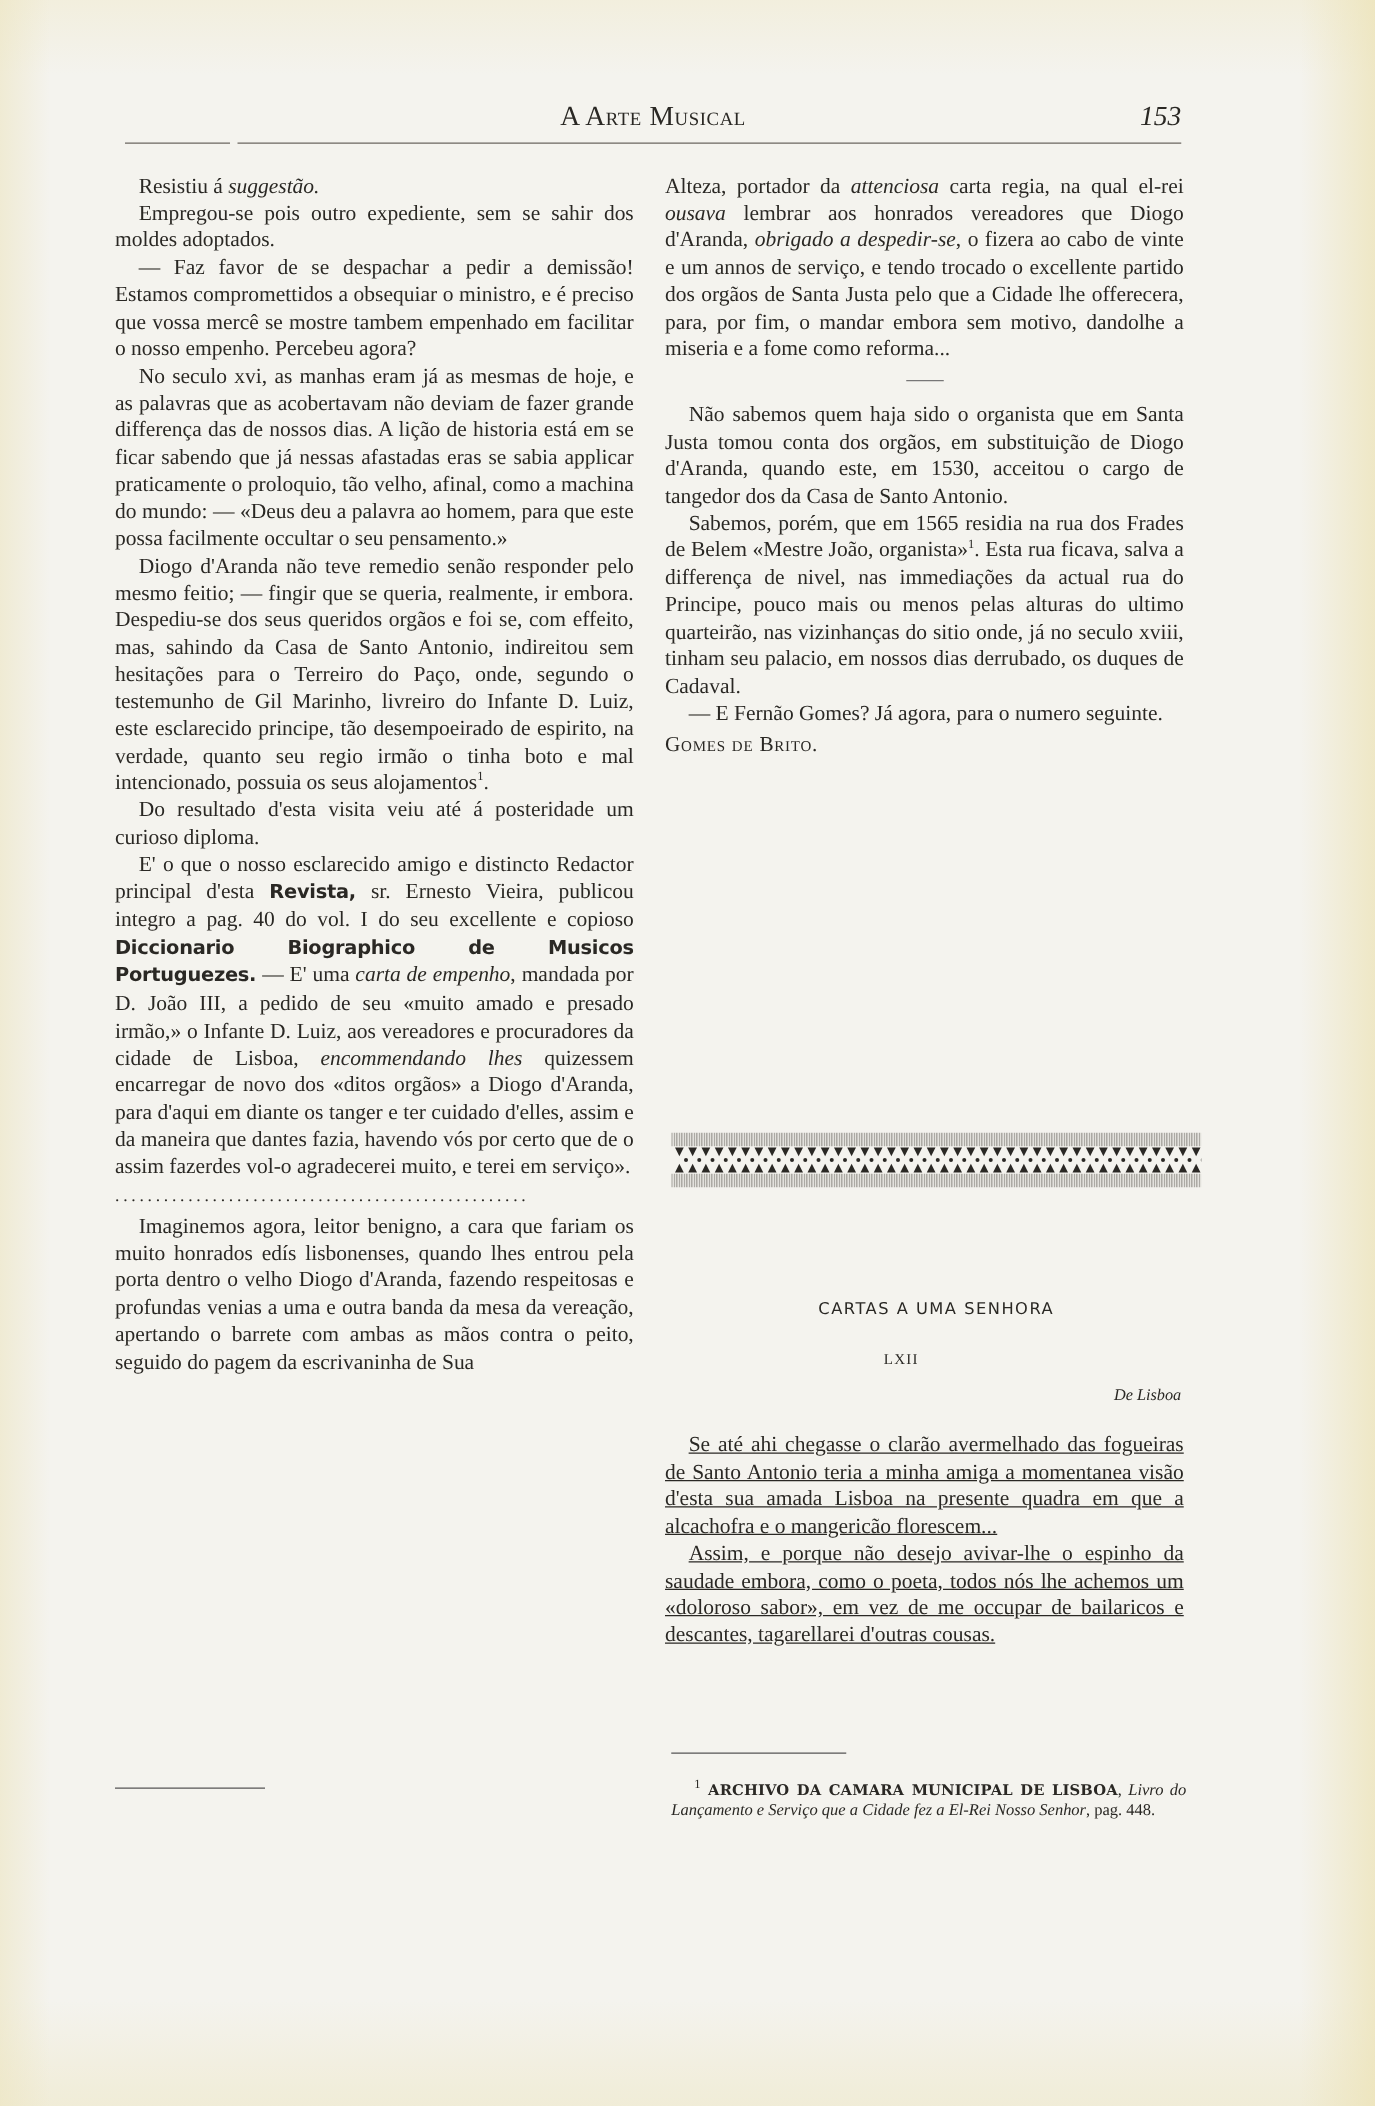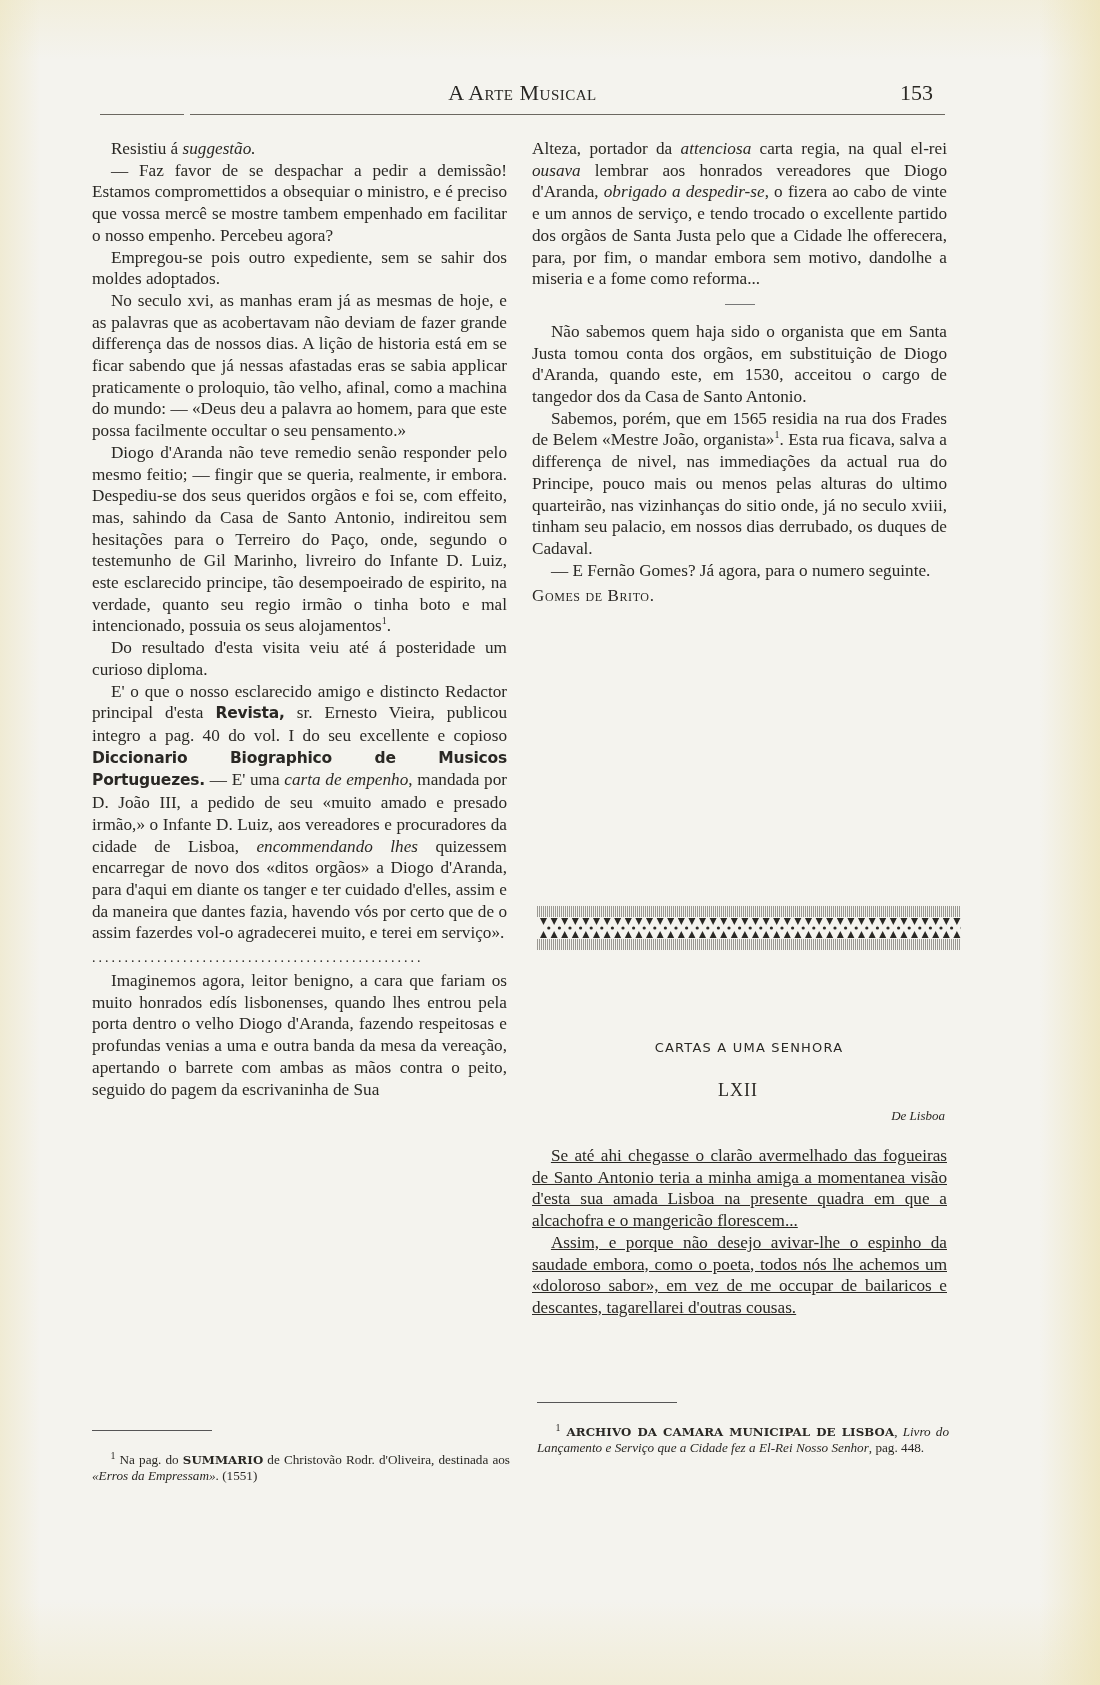--- a/index.html
+++ b/index.html
@@ -17,21 +17,21 @@
       #f4f3ee;
   }
   .header {
     position: absolute; left: 100px; top: 80px; width: 845px; height: 28px;
   }
   .running-title {
     position: absolute; left: 0; right: 0; top: 0; text-align: center;
     font-size: 22px; letter-spacing: 0.5px; font-variant: small-caps;
   }
   .page-number {
-    position: absolute; right: 12px; top: 0; font-size: 22px;
+    position: absolute; right: 0; top: 0; font-size: 22px; font-style: italic;
   }
   .header-rule {
     position: absolute; left: 100px; top: 114px; width: 845px; height: 1px;
     background: #6b6760;
   }
   .header-rule-gap {
     position: absolute; left: 184px; top: 112px; width: 6px; height: 5px; background: #f4f3ee;
   }
   .col {
     position: absolute; top: 138px; width: 415px;
@@ -59,22 +59,22 @@
   .section-title {
     position: absolute; left: 537px; top: 980px; width: 424px; text-align: center;
     font-family: "DejaVu Sans", sans-serif; font-weight: 300; font-size: 33px; letter-spacing: 8px; color: #222;
     -webkit-text-stroke: 0.2px #222;
   }
   .section-subtitle {
     position: absolute; left: 537px; top: 1040px; width: 424px; text-align: center;
     font-family: "DejaVu Sans", sans-serif; font-size: 13px; letter-spacing: 1.2px;
   }
   .section-number {
-    position: absolute; left: 526px; top: 1080px; width: 424px; text-align: center;
-    font-size: 18px; letter-spacing: 1px;
+    position: absolute; left: 509px; top: 1080px; width: 424px; text-align: center;
+    font-size: 12px; letter-spacing: 1px;
   }
   .dateline {
     position: absolute; left: 537px; top: 1108px; width: 408px; text-align: right;
     font-style: italic; font-size: 13px;
   }
   .col.right2 { left: 532px; top: 1145px; text-decoration: underline; }
   .footnote-rule {
     position: absolute; height: 1px; width: 120px; background: #555;
   }
   .footnote {
@@ -90,34 +90,31 @@
 
   <div class="header">
     <div class="running-title">A Arte Musical</div>
     <div class="page-number">153</div>
   </div>
   <div class="header-rule"></div>
   <div class="header-rule-gap"></div>
 
   <div class="col left">
     <p><span>Resistiu á </span><i>suggestão.</i></p>
+    <p>Empregou-se pois outro expediente, sem se sahir dos moldes adoptados.</p>
     <p>— Faz favor de se despachar a pedir a demissão! Estamos compromettidos a obsequiar o ministro, e é preciso que vossa mercê se mostre tambem empenhado em facilitar o nosso empenho. Percebeu agora?</p>
-    <p>Empregou-se pois outro expediente, sem se sahir dos moldes adoptados.</p>
     <p>No seculo xvi, as manhas eram já as mesmas de hoje, e as palavras que as acobertavam não deviam de fazer grande differença das de nossos dias. A lição de historia está em se ficar sabendo que já nessas afastadas eras se sabia applicar praticamente o proloquio, tão velho, afinal, como a machina do mundo: — «Deus deu a palavra ao homem, para que este possa facilmente occultar o seu pensamento.»</p>
     <p><span>Diogo d'Aranda não teve remedio senão responder pelo mesmo feitio; — fingir que se queria, realmente, ir embora. Despediu-se dos seus queridos orgãos e foi se, com effeito, mas, sahindo da Casa de Santo Antonio, indireitou sem hesitações para o Terreiro do Paço, onde, segundo o testemunho de Gil Marinho, livreiro do Infante D. Luiz, este esclarecido principe, tão desempoeirado de espirito, na verdade, quanto seu regio irmão o tinha boto e mal intencionado, possuia os seus alojamentos</span><sup>1</sup><span>.</span></p>
     <p>Do resultado d'esta visita veiu até á posteridade um curioso diploma.</p>
     <p><span>E' o que o nosso esclarecido amigo e distincto Redactor principal d'esta </span><b class="sans">Revista,</b><span> sr. Ernesto Vieira, publicou integro a pag. 40 do vol. I do seu excellente e copioso </span><b class="sans">Diccionario Biographico de Musicos Portuguezes.</b><span> — E' uma </span><i>carta de empenho</i><span>, mandada por D. João III, a pedido de seu «muito amado e presado irmão,» o Infante D. Luiz, aos vereadores e procuradores da cidade de Lisboa, </span><i>encommendando lhes</i><span> quizessem encarregar de novo dos «ditos orgãos» a Diogo d'Aranda, para d'aqui em diante os tanger e ter cuidado d'elles, assim e da maneira que dantes fazia, havendo vós por certo que de o assim fazerdes vol-o agradecerei muito, e terei em serviço».</span></p>
     <div class="dots">...................................................</div>
     <p>Imaginemos agora, leitor benigno, a cara que fariam os muito honrados edís lisbonenses, quando lhes entrou pela porta dentro o velho Diogo d'Aranda, fazendo respeitosas e profundas venias a uma e outra banda da mesa da vereação, apertando o barrete com ambas as mãos contra o peito, seguido do pagem da escrivaninha de Sua</p>
   </div>
 
   <div class="footnote-rule" style="left:92px; top:1430px;"></div>
-  <div class="footnote" style="left:92px; top:1452px;">
-    <p><sup>1</sup><span> Na pag. do </span><span class="sc">SUMMARIO</span><span> de Christovão Rodr. d'Oliveira, destinada aos </span><i>«Erros da Empressam»</i><span>. (1551)</span></p>
-  </div>
 
   <div class="col right">
     <p class="noindent"><span>Alteza, portador da </span><i>attenciosa</i><span> carta regia, na qual el-rei </span><i>ousava</i><span> lembrar aos honrados vereadores que Diogo d'Aranda, </span><i>obrigado a despedir-se</i><span>, o fizera ao cabo de vinte e um annos de serviço, e tendo trocado o excellente partido dos orgãos de Santa Justa pelo que a Cidade lhe offerecera, para, por fim, o mandar embora sem motivo, dandolhe a miseria e a fome como reforma...</span></p>
     <div class="short-rule"></div>
     <p>Não sabemos quem haja sido o organista que em Santa Justa tomou conta dos orgãos, em substituição de Diogo d'Aranda, quando este, em 1530, acceitou o cargo de tangedor dos da Casa de Santo Antonio.</p>
     <p><span>Sabemos, porém, que em 1565 residia na rua dos Frades de Belem «Mestre João, organista»</span><sup>1</sup><span>. Esta rua ficava, salva a differença de nivel, nas immediações da actual rua do Principe, pouco mais ou menos pelas alturas do ultimo quarteirão, nas vizinhanças do sitio onde, já no seculo xviii, tinham seu palacio, em nossos dias derrubado, os duques de Cadaval.</span></p>
     <p>— E Fernão Gomes? Já agora, para o numero seguinte.</p>
     <div class="signature">Gomes de Brito.</div>
   </div>
 

